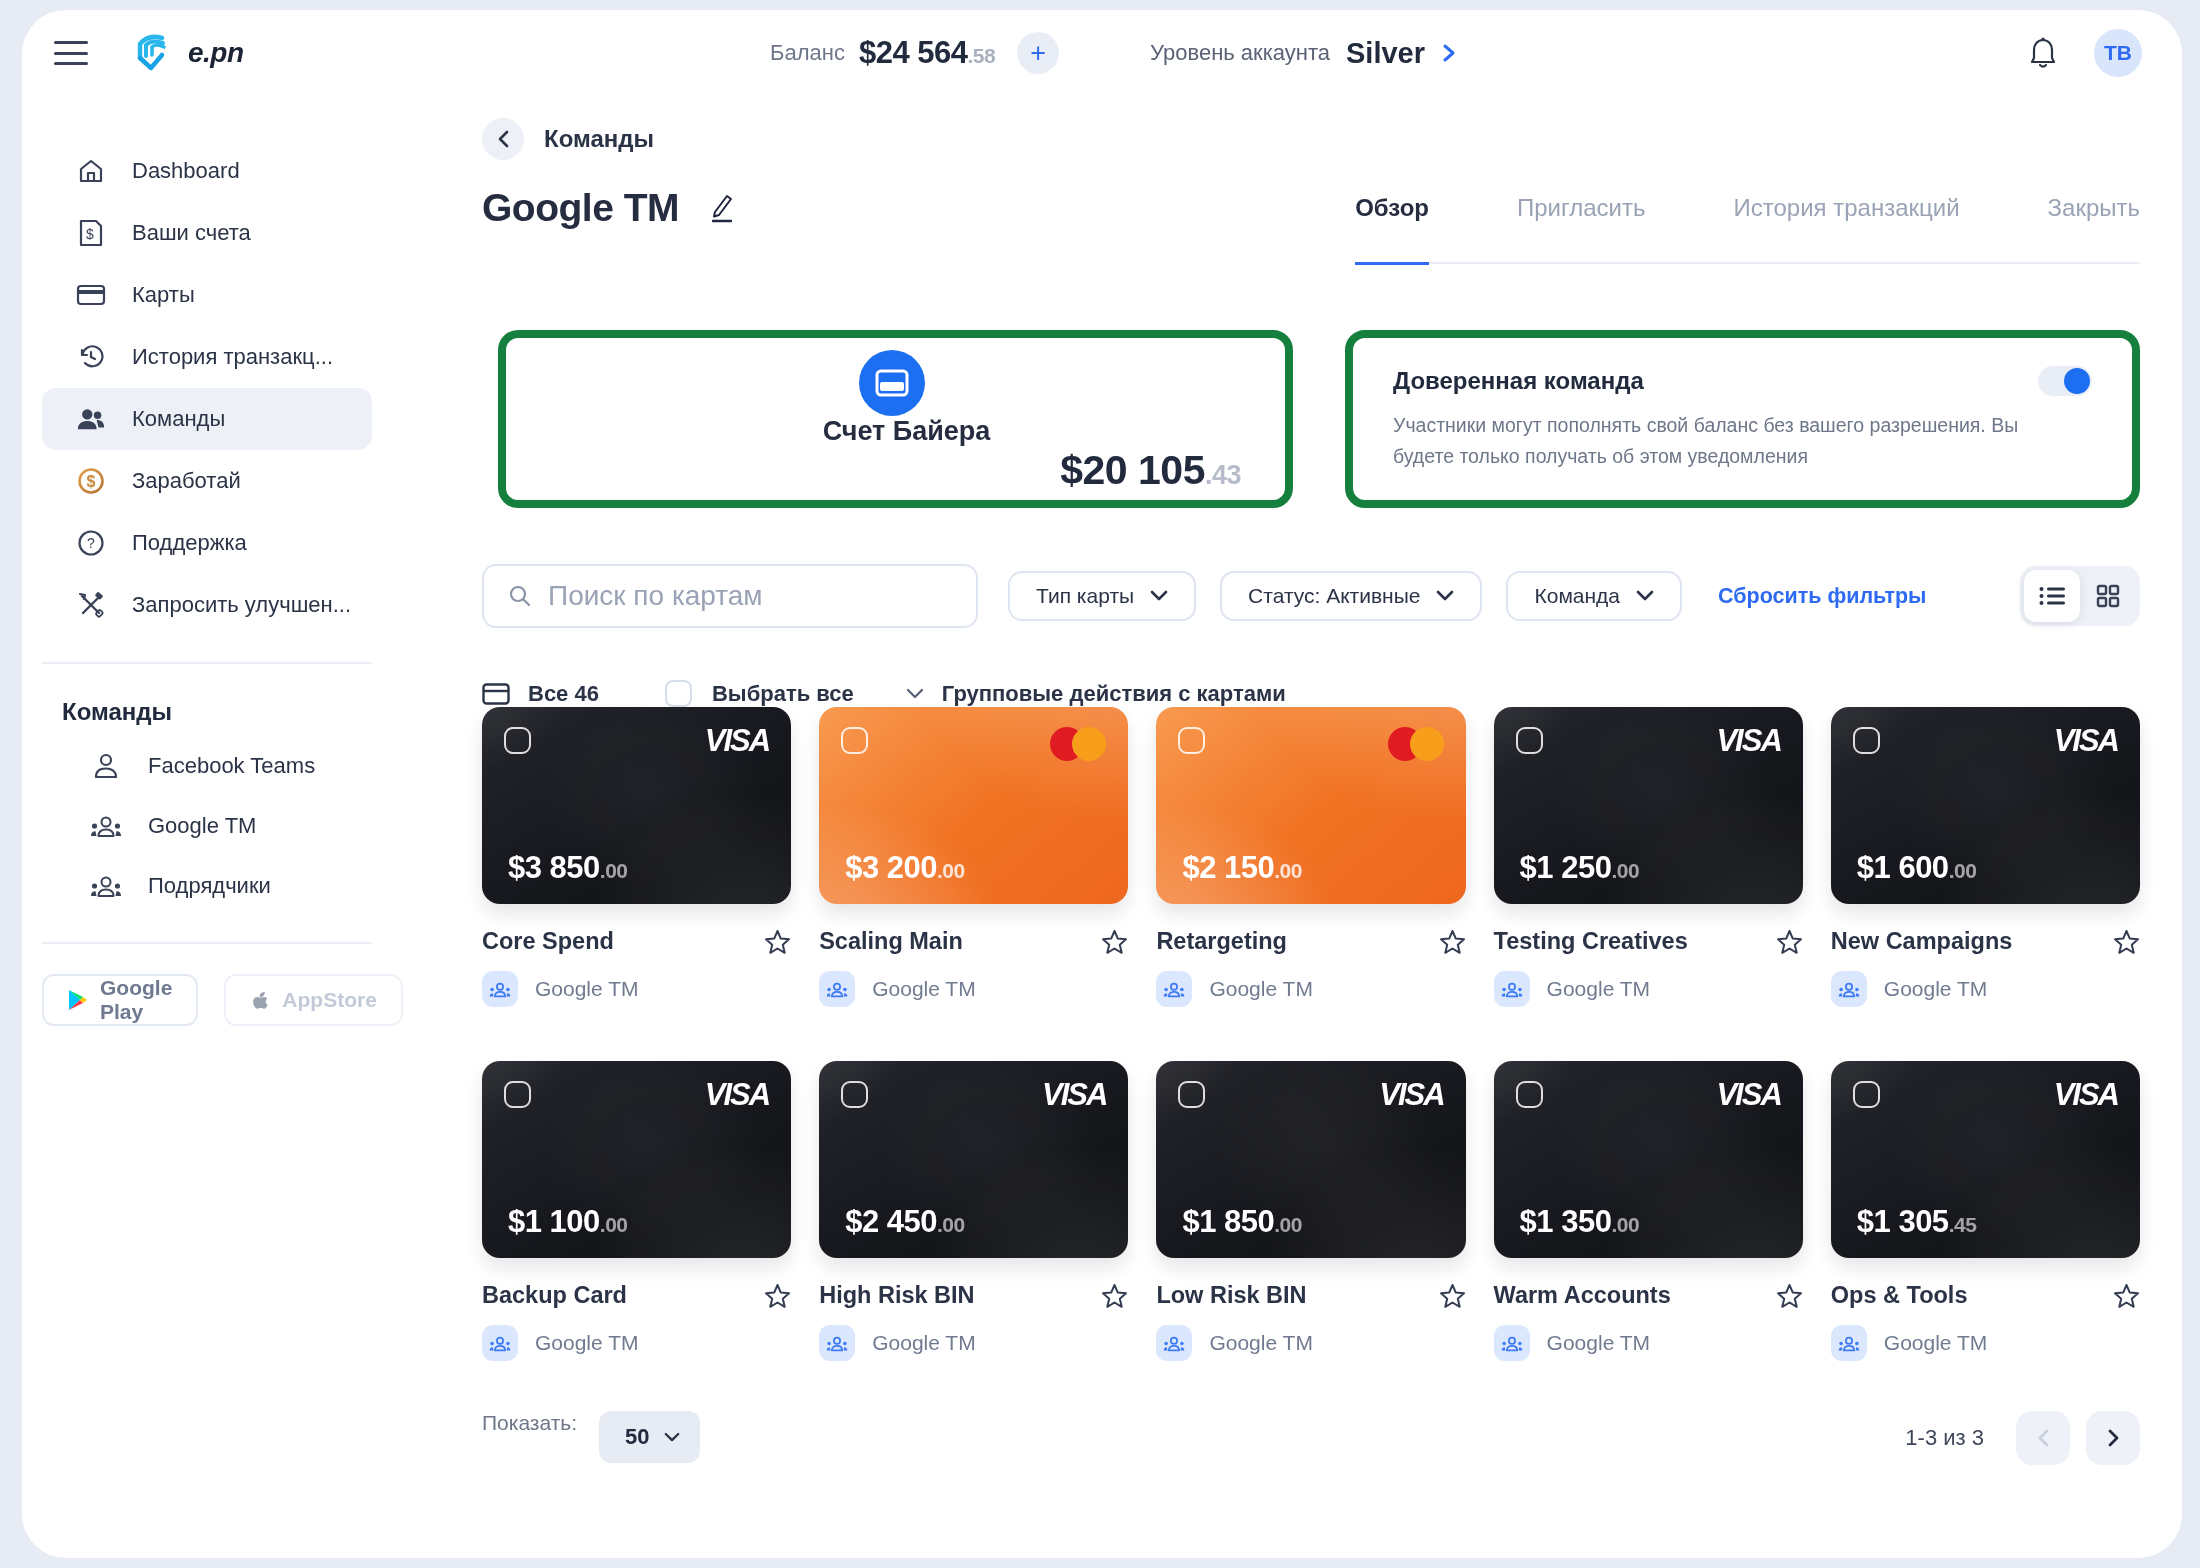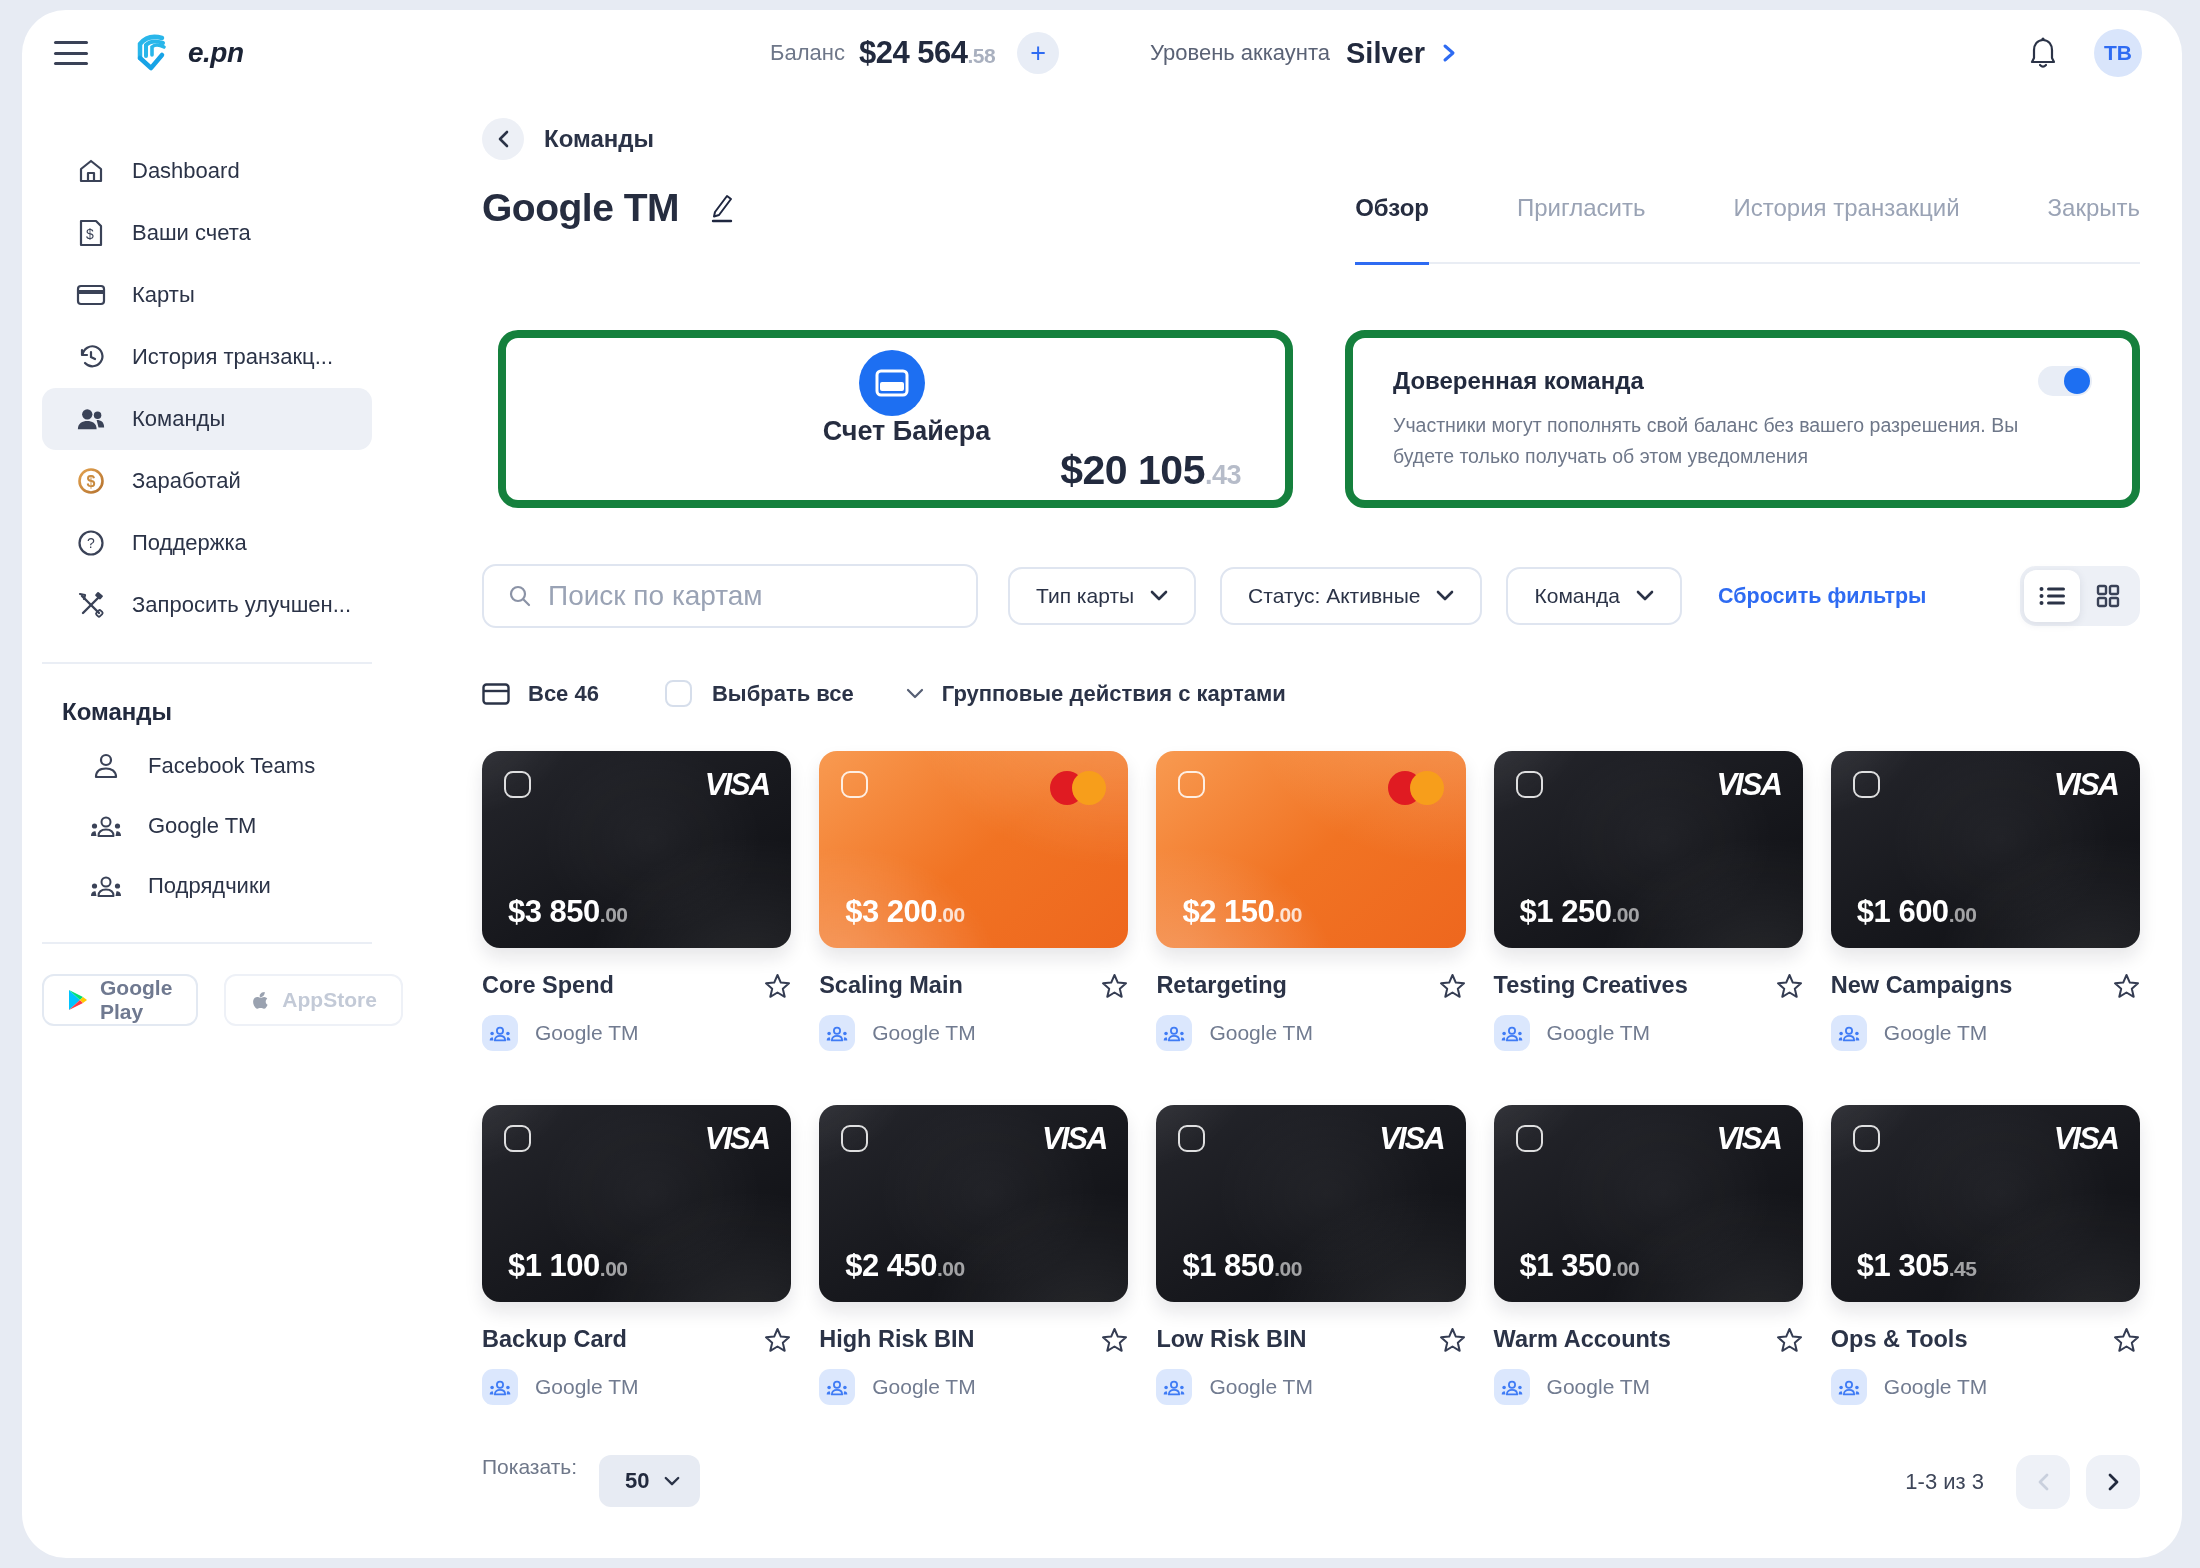--- a/index.html
+++ b/index.html
@@ -64,36 +64,36 @@
   .toggle { width:54px; height:30px; border-radius:16px; background:#e8edf6; position:relative; cursor:pointer; }
   .toggle .knob { position:absolute; top:2px; right:2px; width:26px; height:26px; border-radius:50%; background:#1d6ff2; }
   .toggle.on .knob { box-shadow:none; }
   .trusted-desc { margin-top:14px; font-size:19.5px; line-height:1.6; color:#6e7789; max-width:660px; }
 
   
   .filters { display:flex; align-items:center; margin-top:56px; }
   .search { display:flex; align-items:center; gap:16px; width:496px; height:64px; border:2px solid #dfe5f0; border-radius:14px; padding:0 24px; }
   .search input { border:none; outline:none; font-size:28px; color:#2b3347; flex:1; font-family:inherit; background:transparent; }
   .search input::placeholder { color:#9aa3b5; }
-  .drop { display:flex; align-items:center; gap:16px; height:58px; border:2px solid #dfe5f0; border-radius:14px; padding:0 26px; margin-left:24px; font-size:21px; color:#2b3347; cursor:pointer; white-space:nowrap; }
+  .drop { display:flex; align-items:center; gap:16px; height:50px; border:2px solid #dfe5f0; border-radius:14px; padding:0 26px; margin-left:24px; font-size:21px; color:#2b3347; cursor:pointer; white-space:nowrap; }
   .reset-link { margin-left:36px; font-size:21.5px; font-weight:600; color:#2e6bf2; cursor:pointer; }
   .view-toggle { margin-left:auto; display:flex; align-items:center; background:#edf0f6; border-radius:16px; padding:4px; height:60px; }
   .vt-seg { width:56px; height:52px; border-radius:12px; display:flex; align-items:center; justify-content:center; cursor:pointer; }
   .vt-seg.selected { background:#fff; box-shadow:0 2px 8px rgba(40,50,80,.10); }
 
   
   .select-row { display:flex; align-items:center; margin-top:52px; }
   .all-group { display:flex; align-items:center; gap:18px; font-size:22px; font-weight:700; color:#2b3347; }
   .checkbox { width:27px; height:27px; border-radius:8px; border:2px solid #d6deeb; background:#fff; margin-left:66px; cursor:pointer; }
   .select-all-label { font-size:22px; font-weight:600; color:#2b3347; margin-left:20px; }
   .bulk-group { display:flex; align-items:center; gap:18px; margin-left:52px; cursor:pointer; }
   .bulk-label { font-size:22px; font-weight:600; color:#2b3347; }
 
   
-  .grid { display:grid; grid-template-columns:repeat(5, 1fr); column-gap:28px; row-gap:54px; margin-top:44px; }
+  .grid { display:grid; grid-template-columns:repeat(5, 1fr); column-gap:28px; row-gap:54px; }
   .cardcell { display:flex; flex-direction:column; }
   .bankcard { position:relative; height:197px; border-radius:18px; overflow:hidden; box-shadow:0 10px 18px rgba(20,24,40,.10); }
   .bankcard.dark { background:
       radial-gradient(130% 170% at 88% 115%, rgba(255,255,255,.10), transparent 42%),
       radial-gradient(95% 130% at -12% -25%, rgba(255,255,255,.13), transparent 46%),
       radial-gradient(60% 80% at 55% 45%, rgba(255,255,255,.04), transparent 60%),
       linear-gradient(150deg, #25262c 0%, #17181d 55%, #0e0f13 100%); }
   .bankcard.orange { background:
       radial-gradient(110% 150% at 8% 118%, rgba(255,255,255,.30), transparent 46%),
       radial-gradient(130% 160% at 98% -25%, rgba(255,219,178,.38), transparent 52%),

